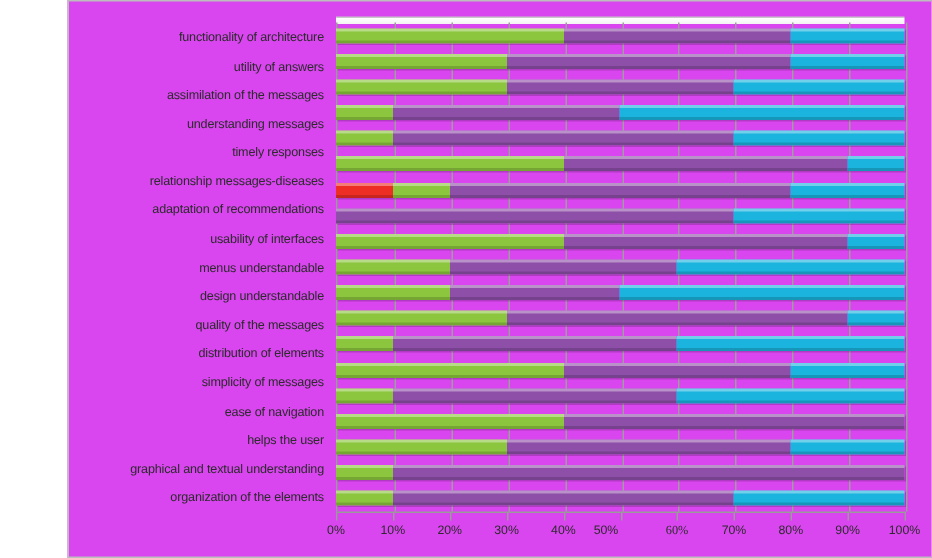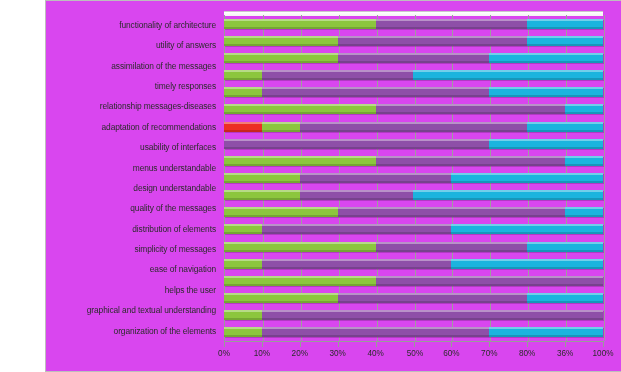--- a/index.html
+++ b/index.html
@@ -141,20 +141,21 @@
 <div id="screen">
 
   <div id="chart">
 
     <div id="wall-top"></div>
 
     <div id="labels">
         <div class="cat-label">functionality of architecture</div>
         <div class="cat-label">utility of answers</div>
         <div class="cat-label">assimilation of the messages</div>
+        <div class="cat-label">understanding messages</div>
         <div class="cat-label">timely responses</div>
         <div class="cat-label">relationship messages-diseases</div>
         <div class="cat-label">adaptation of recommendations</div>
         <div class="cat-label">usability of interfaces</div>
         <div class="cat-label">menus understandable</div>
         <div class="cat-label">design understandable</div>
         <div class="cat-label">quality of the messages</div>
         <div class="cat-label">distribution of elements</div>
         <div class="cat-label">simplicity of messages</div>
         <div class="cat-label">ease of navigation</div>
@@ -317,29 +318,29 @@
         <div class="xlab" style="left: 0px;">0%</div>
         <div class="xtick" style="left: 37.9px;"></div>
         <div class="xlab" style="left: 37.9px;">10%</div>
         <div class="xtick" style="left: 75.8px;"></div>
         <div class="xlab" style="left: 75.8px;">20%</div>
         <div class="xtick" style="left: 113.7px;"></div>
         <div class="xlab" style="left: 113.7px; text-align: right;">30%</div>
         <div class="xtick" style="left: 151.6px;"></div>
         <div class="xlab" style="left: 151.6px;">40%</div>
         <div class="xtick" style="left: 189.5px;"></div>
-        <div class="xlab" style="left: 191px; text-align: center;">50%</div>
+        <div class="xlab" style="left: 180px; text-align: center;">50%</div>
         <div class="xtick" style="left: 227.4px;"></div>
-        <div class="xlab" style="left: 227.4px;">60%</div>
+        <div class="xlab" style="left: 227.4px; font-family: Liberation Serif, serif;">60%</div>
         <div class="xtick" style="left: 265.3px;"></div>
         <div class="xlab" style="left: 265.3px;">70%</div>
         <div class="xtick" style="left: 303.2px;"></div>
         <div class="xlab" style="left: 303.2px;">80%</div>
         <div class="xtick" style="left: 341.1px;"></div>
-        <div class="xlab" style="left: 341.1px;">36%</div>
+        <div class="xlab" style="left: 341.1px;">90%</div>
         <div class="xtick" style="left: 379px;"></div>
         <div class="xlab" style="left: 379px;">100%</div>
       </div>
 
     <div id="legend">
         <div class="leg-item">
           <span class="leg-swatch" style="background: rgb(31, 127, 192);"></span>
           <span class="leg-text">1</span>
         </div>
         <div class="leg-item">

